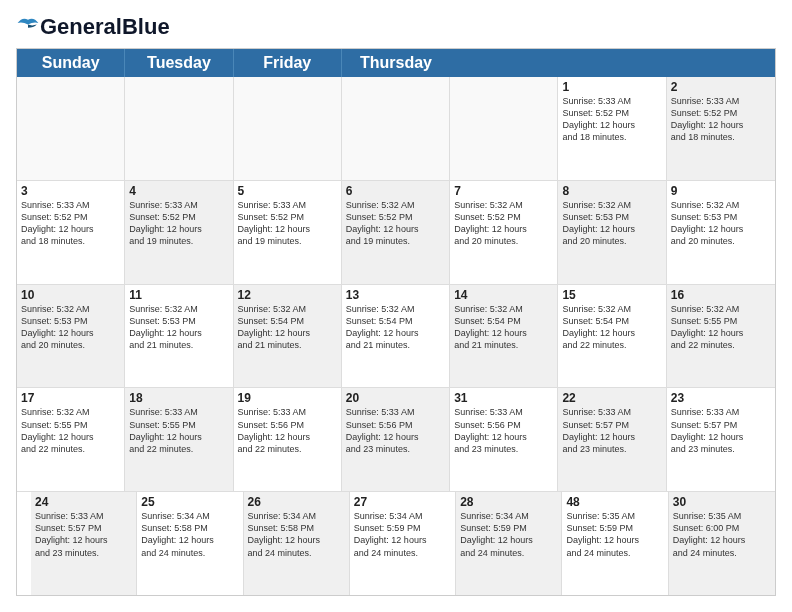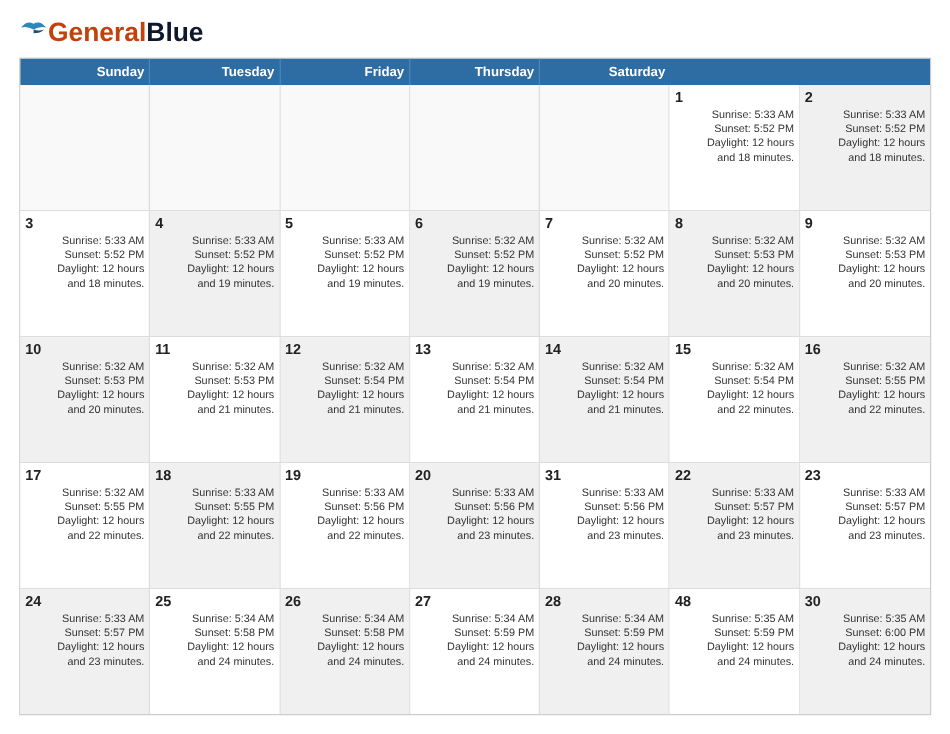--- a/index.html
+++ b/index.html
@@ -67,38 +67,38 @@
       border: 1px solid #ccc;
     }
     .cal-header {
       display: grid;
       grid-template-columns: repeat(7, 1fr);
       background: #2e6da4;
     }
     .cal-header-cell {
       color: #fff;
       font-weight: bold;
-      font-size: 11px;
+      font-size: 16px;
       padding: 5px 4px;
-      text-align: right;
+      text-align: center;
       border-right: 1px solid #4a87b8;
     }
     .cal-header-cell:last-child { border-right: none; }
     .cal-body {
       flex: 1;
       display: flex;
       flex-direction: column;
     }
     .cal-row {
       display: grid;
       grid-template-columns: repeat(7, 1fr);
       flex: 1;
       border-bottom: 1px solid #ddd;
     }
-    .cal-row:last-child { border-bottom: none; }
+    .cal-row:last-child { border-bottom: none; padding-left: 14px; }
     .cal-cell {
       border-right: 1px solid #ddd;
       padding: 3px 4px;
       font-size: 9.5px;
       color: #333;
       background: #fff;
       vertical-align: top;
     }
     .cal-cell:last-child { border-right: none; }
     .cal-cell.empty { background: #f9f9f9; }
@@ -107,52 +107,50 @@
       font-size: 12px;
       font-weight: bold;
       color: #222;
       display: block;
       margin-bottom: 1px;
     }
     .cell-text {
       font-size: 9px;
       color: #333;
       line-height: 1.35;
-      text-align: right;
     }
   </style>
 </head>
 <body>
 
 <div class="page">
   <div class="header">
     <div class="logo">
       <div class="logo-row">
         <svg class="logo-bird" viewBox="0 0 30 20" xmlns="http://www.w3.org/2000/svg">
           <path d="M2,10 Q8,2 15,6 Q22,2 28,10 Q22,8 15,12 Q8,8 2,10Z" fill="#2e86c1"></path>
           <path d="M15,12 Q20,14 26,12 Q22,16 15,16Z" fill="#1a5276"></path>
         </svg>
         <span class="logo-text">
-          <span style="color:#c2410c">General</span><span style="color:#0f172a">Blue</span>
+          <span style="color:#0f172a">General</span><span style="color:#0f172a">Blue</span>
         </span>
       </div>
     </div>
     <div class="title-area">
       <h1></h1>
       <h2></h2>
     </div>
   </div>
 
   <div class="calendar">
     <div class="cal-header">
     <div class="cal-header-cell">Sunday</div>
         <div class="cal-header-cell">Tuesday</div>
         <div class="cal-header-cell">Friday</div>
         <div class="cal-header-cell">Thursday</div>
-        <div class="cal-header-cell">Saturday</div>
       </div>
     <div class="cal-body">
     <div class="cal-row">
           <div class="cal-cell empty"></div>
           <div class="cal-cell empty"></div>
           <div class="cal-cell empty"></div>
           <div class="cal-cell empty"></div>
           <div class="cal-cell empty"></div>
           <div class="cal-cell">
             <span class="day-num">1</span>

